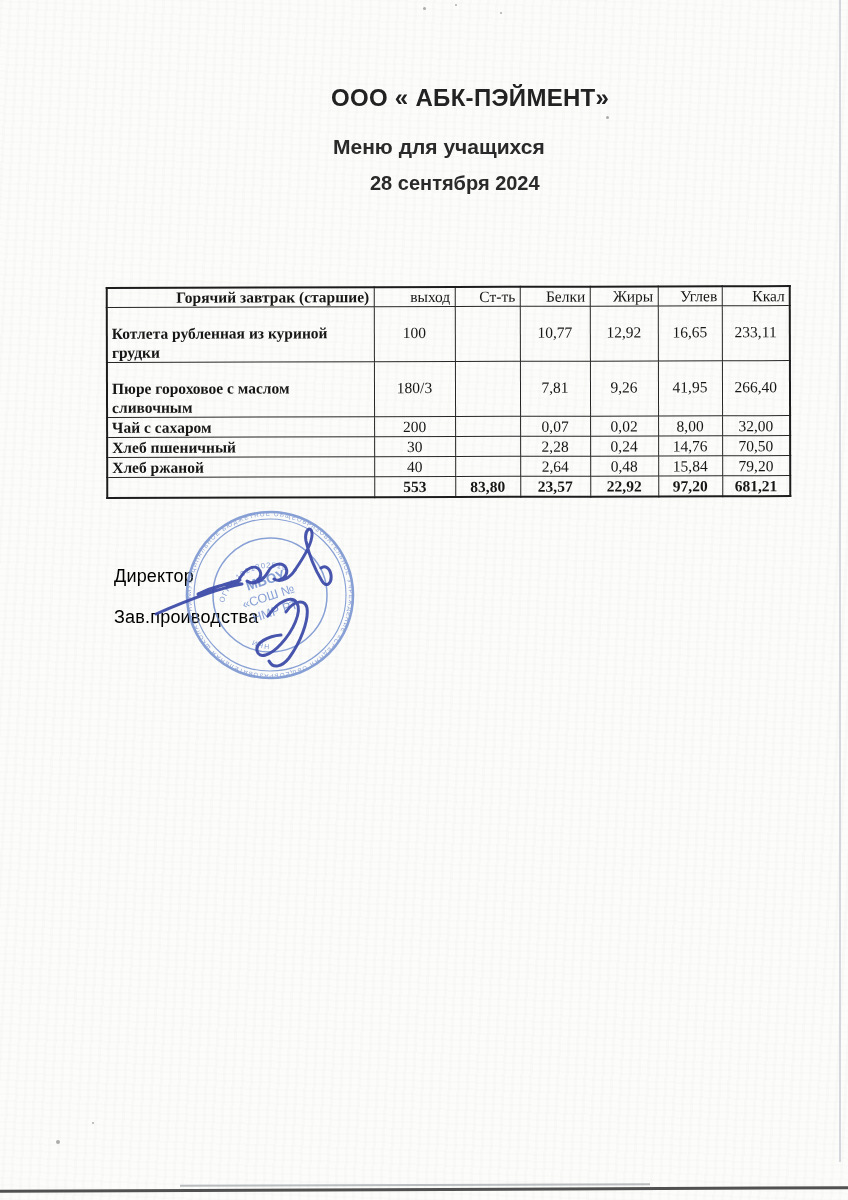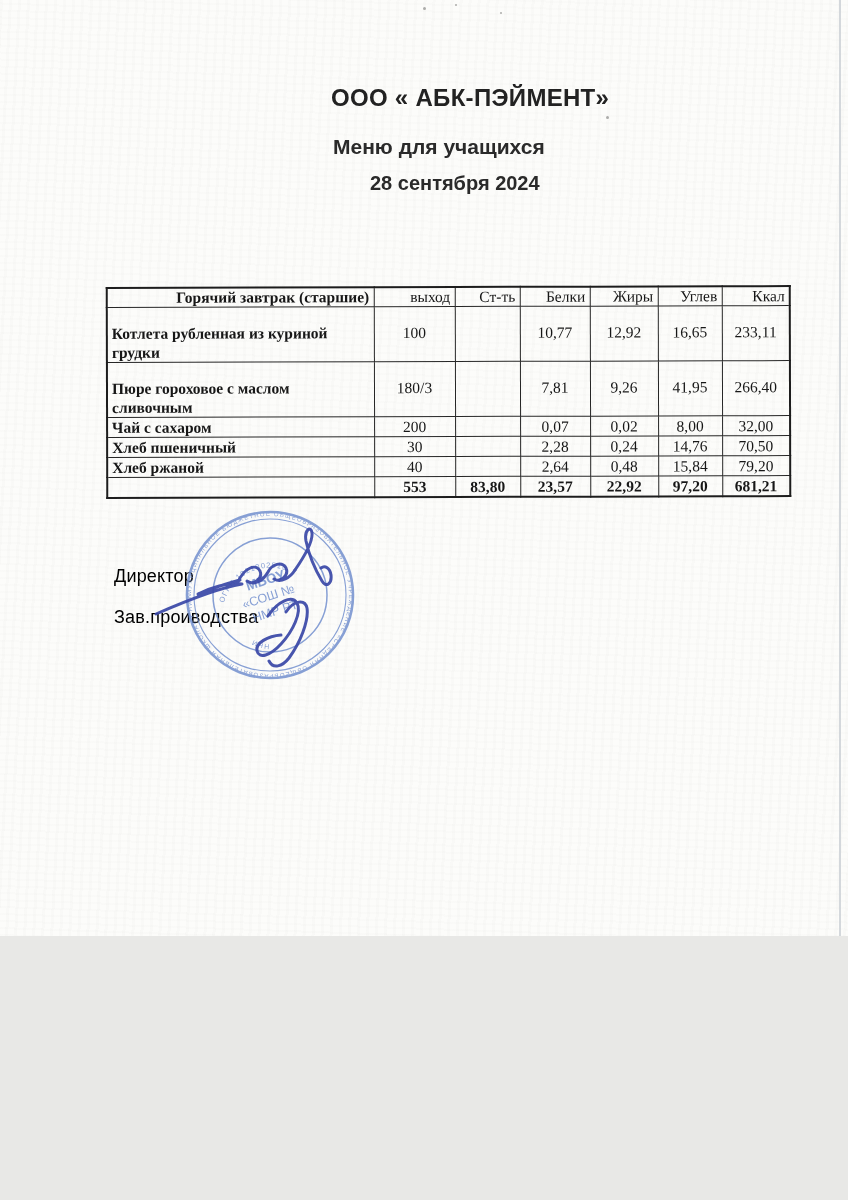--- a/index.html
+++ b/index.html
@@ -1,18 +1,18 @@
 <!DOCTYPE html>
 <html><head>
 <meta charset="utf-8">
 <style>
   html,body{margin:0;padding:0;}
   body{width:848px;height:1200px;overflow:hidden;background:#e8e8e6;}
   .page{
-    position:relative;width:848px;height:936px;overflow:hidden;
+    position:relative;width:848px;height:1200px;overflow:hidden;
     background:#fcfcfa;
     font-family:"Liberation Sans",sans-serif;color:#1f1f1f;
   }
   
   .page::before{
     content:"";position:absolute;inset:0;pointer-events:none;
     background:
       repeating-linear-gradient(93deg, rgba(120,120,115,0.022) 0 3px, rgba(255,255,255,0) 3px 9px),
       repeating-linear-gradient(2deg, rgba(130,130,125,0.018) 0 2px, rgba(255,255,255,0) 2px 7px);
   }

